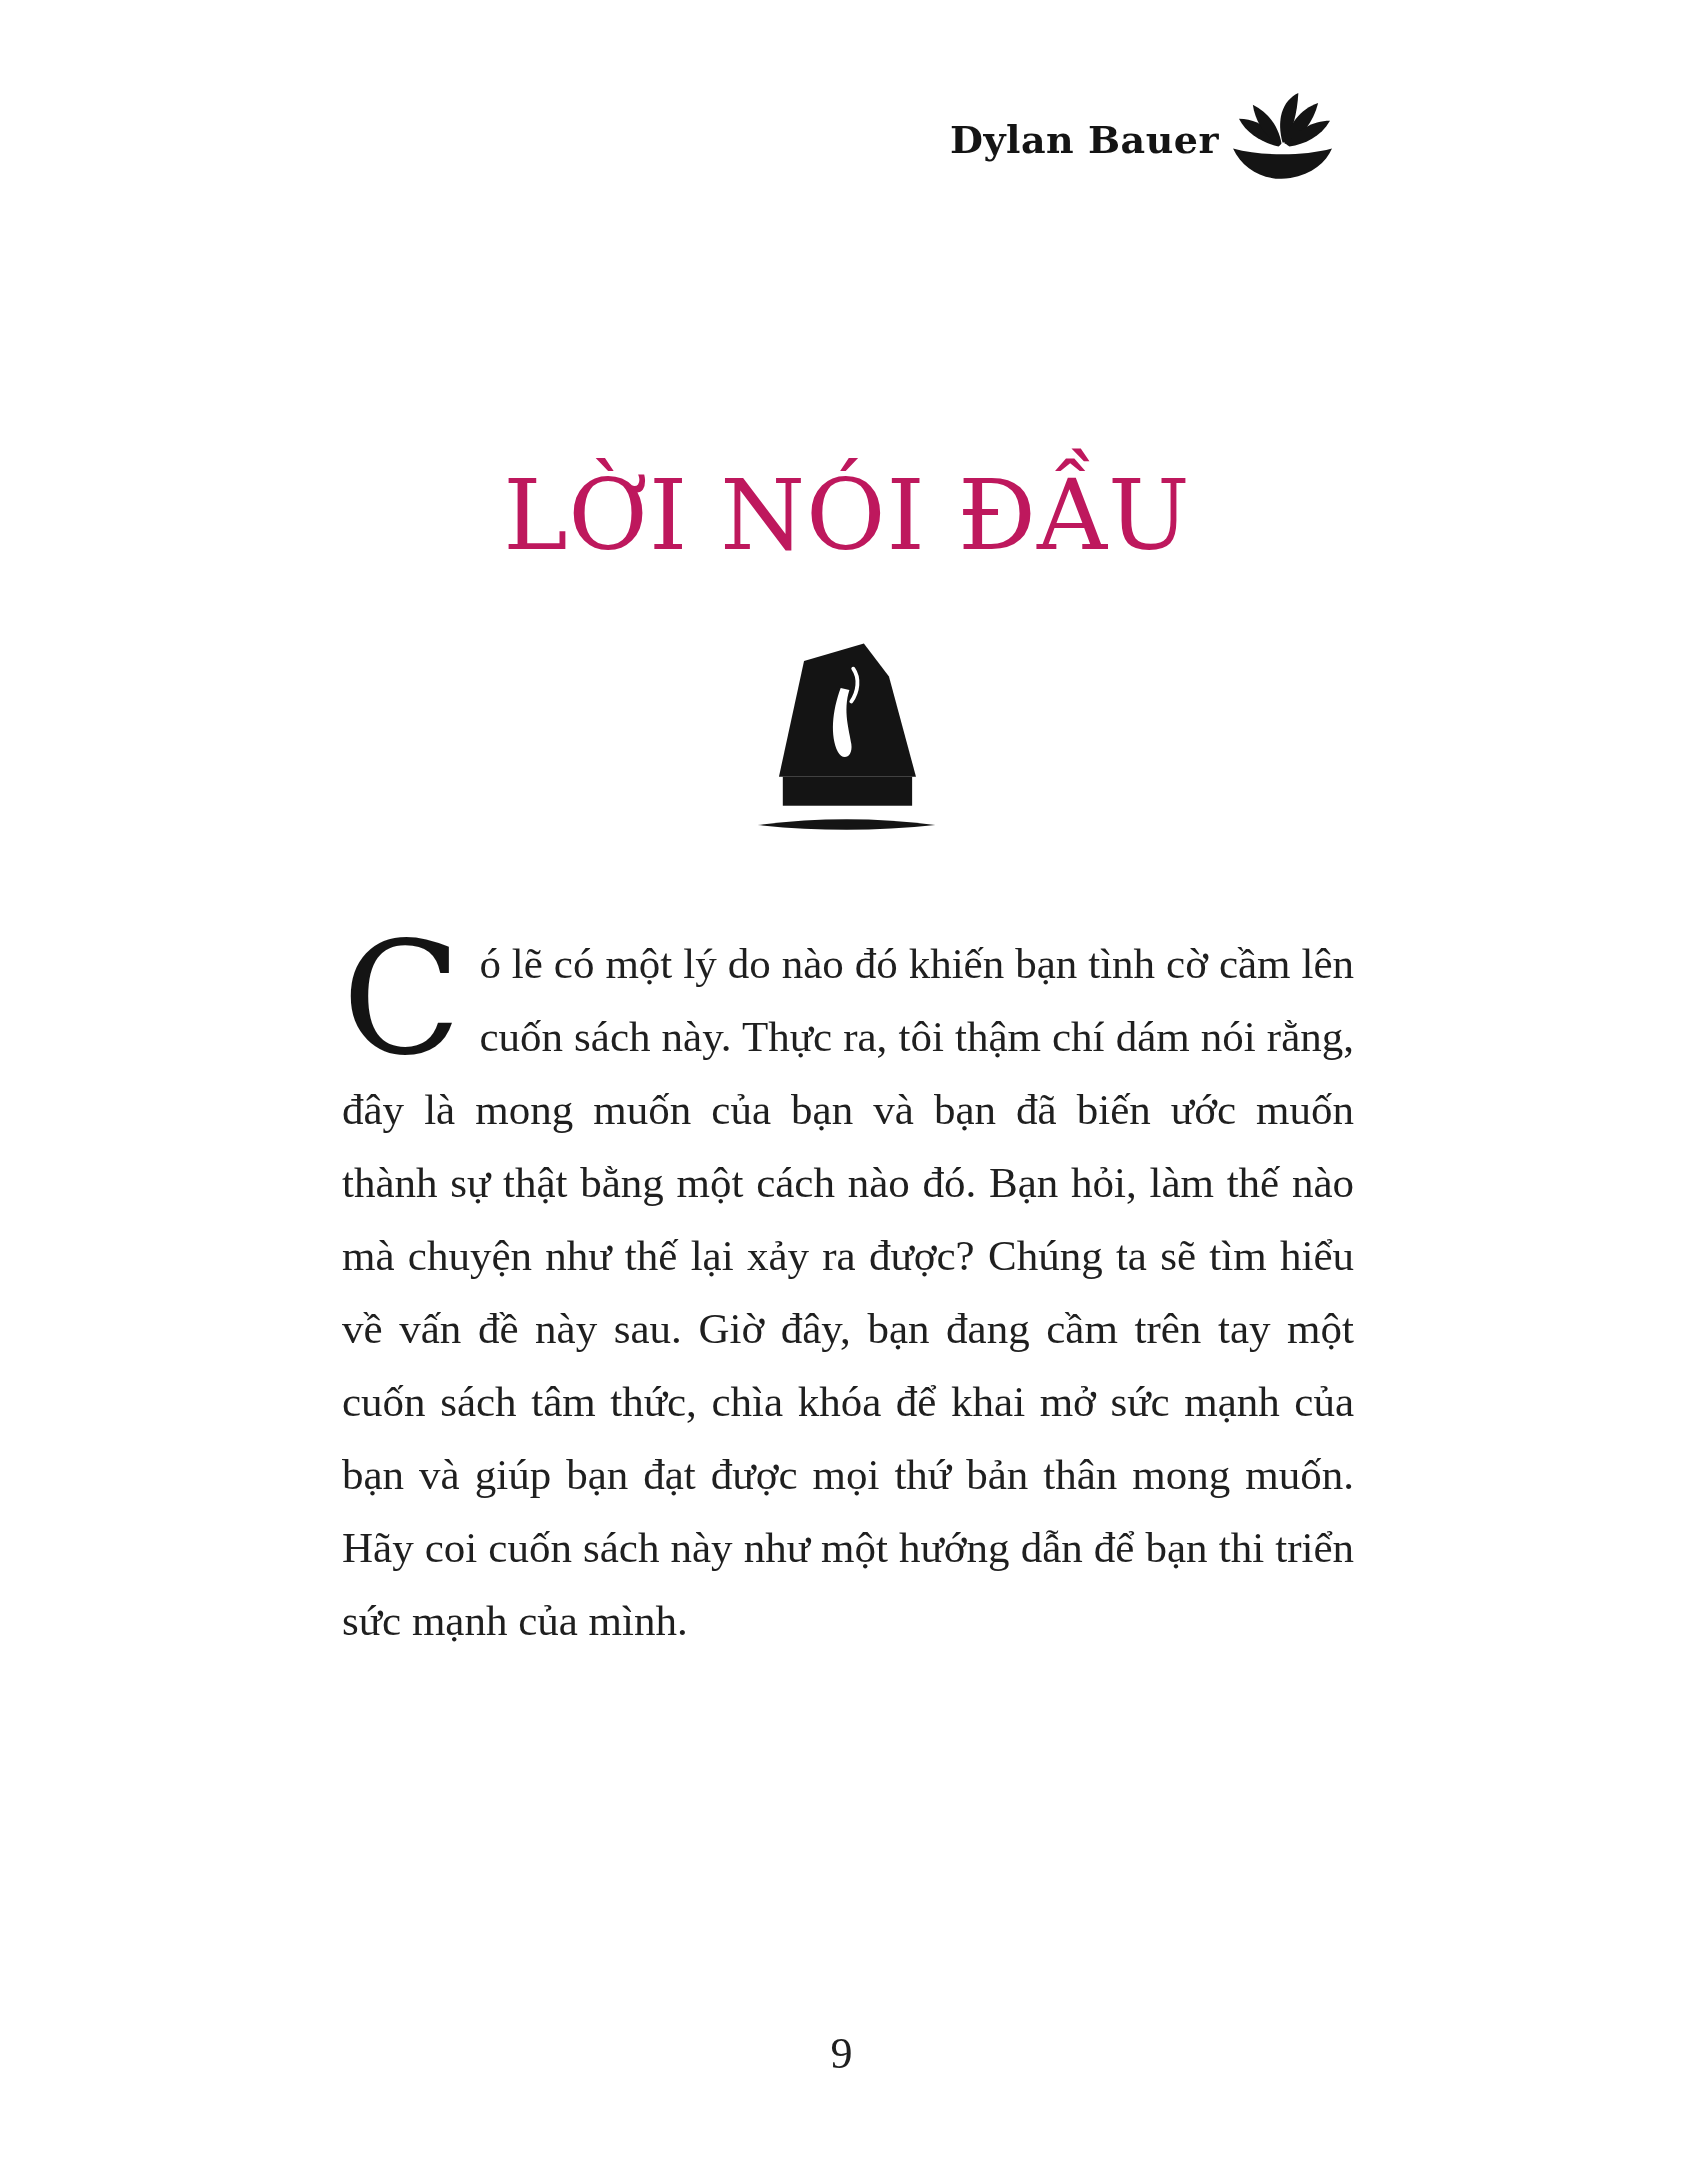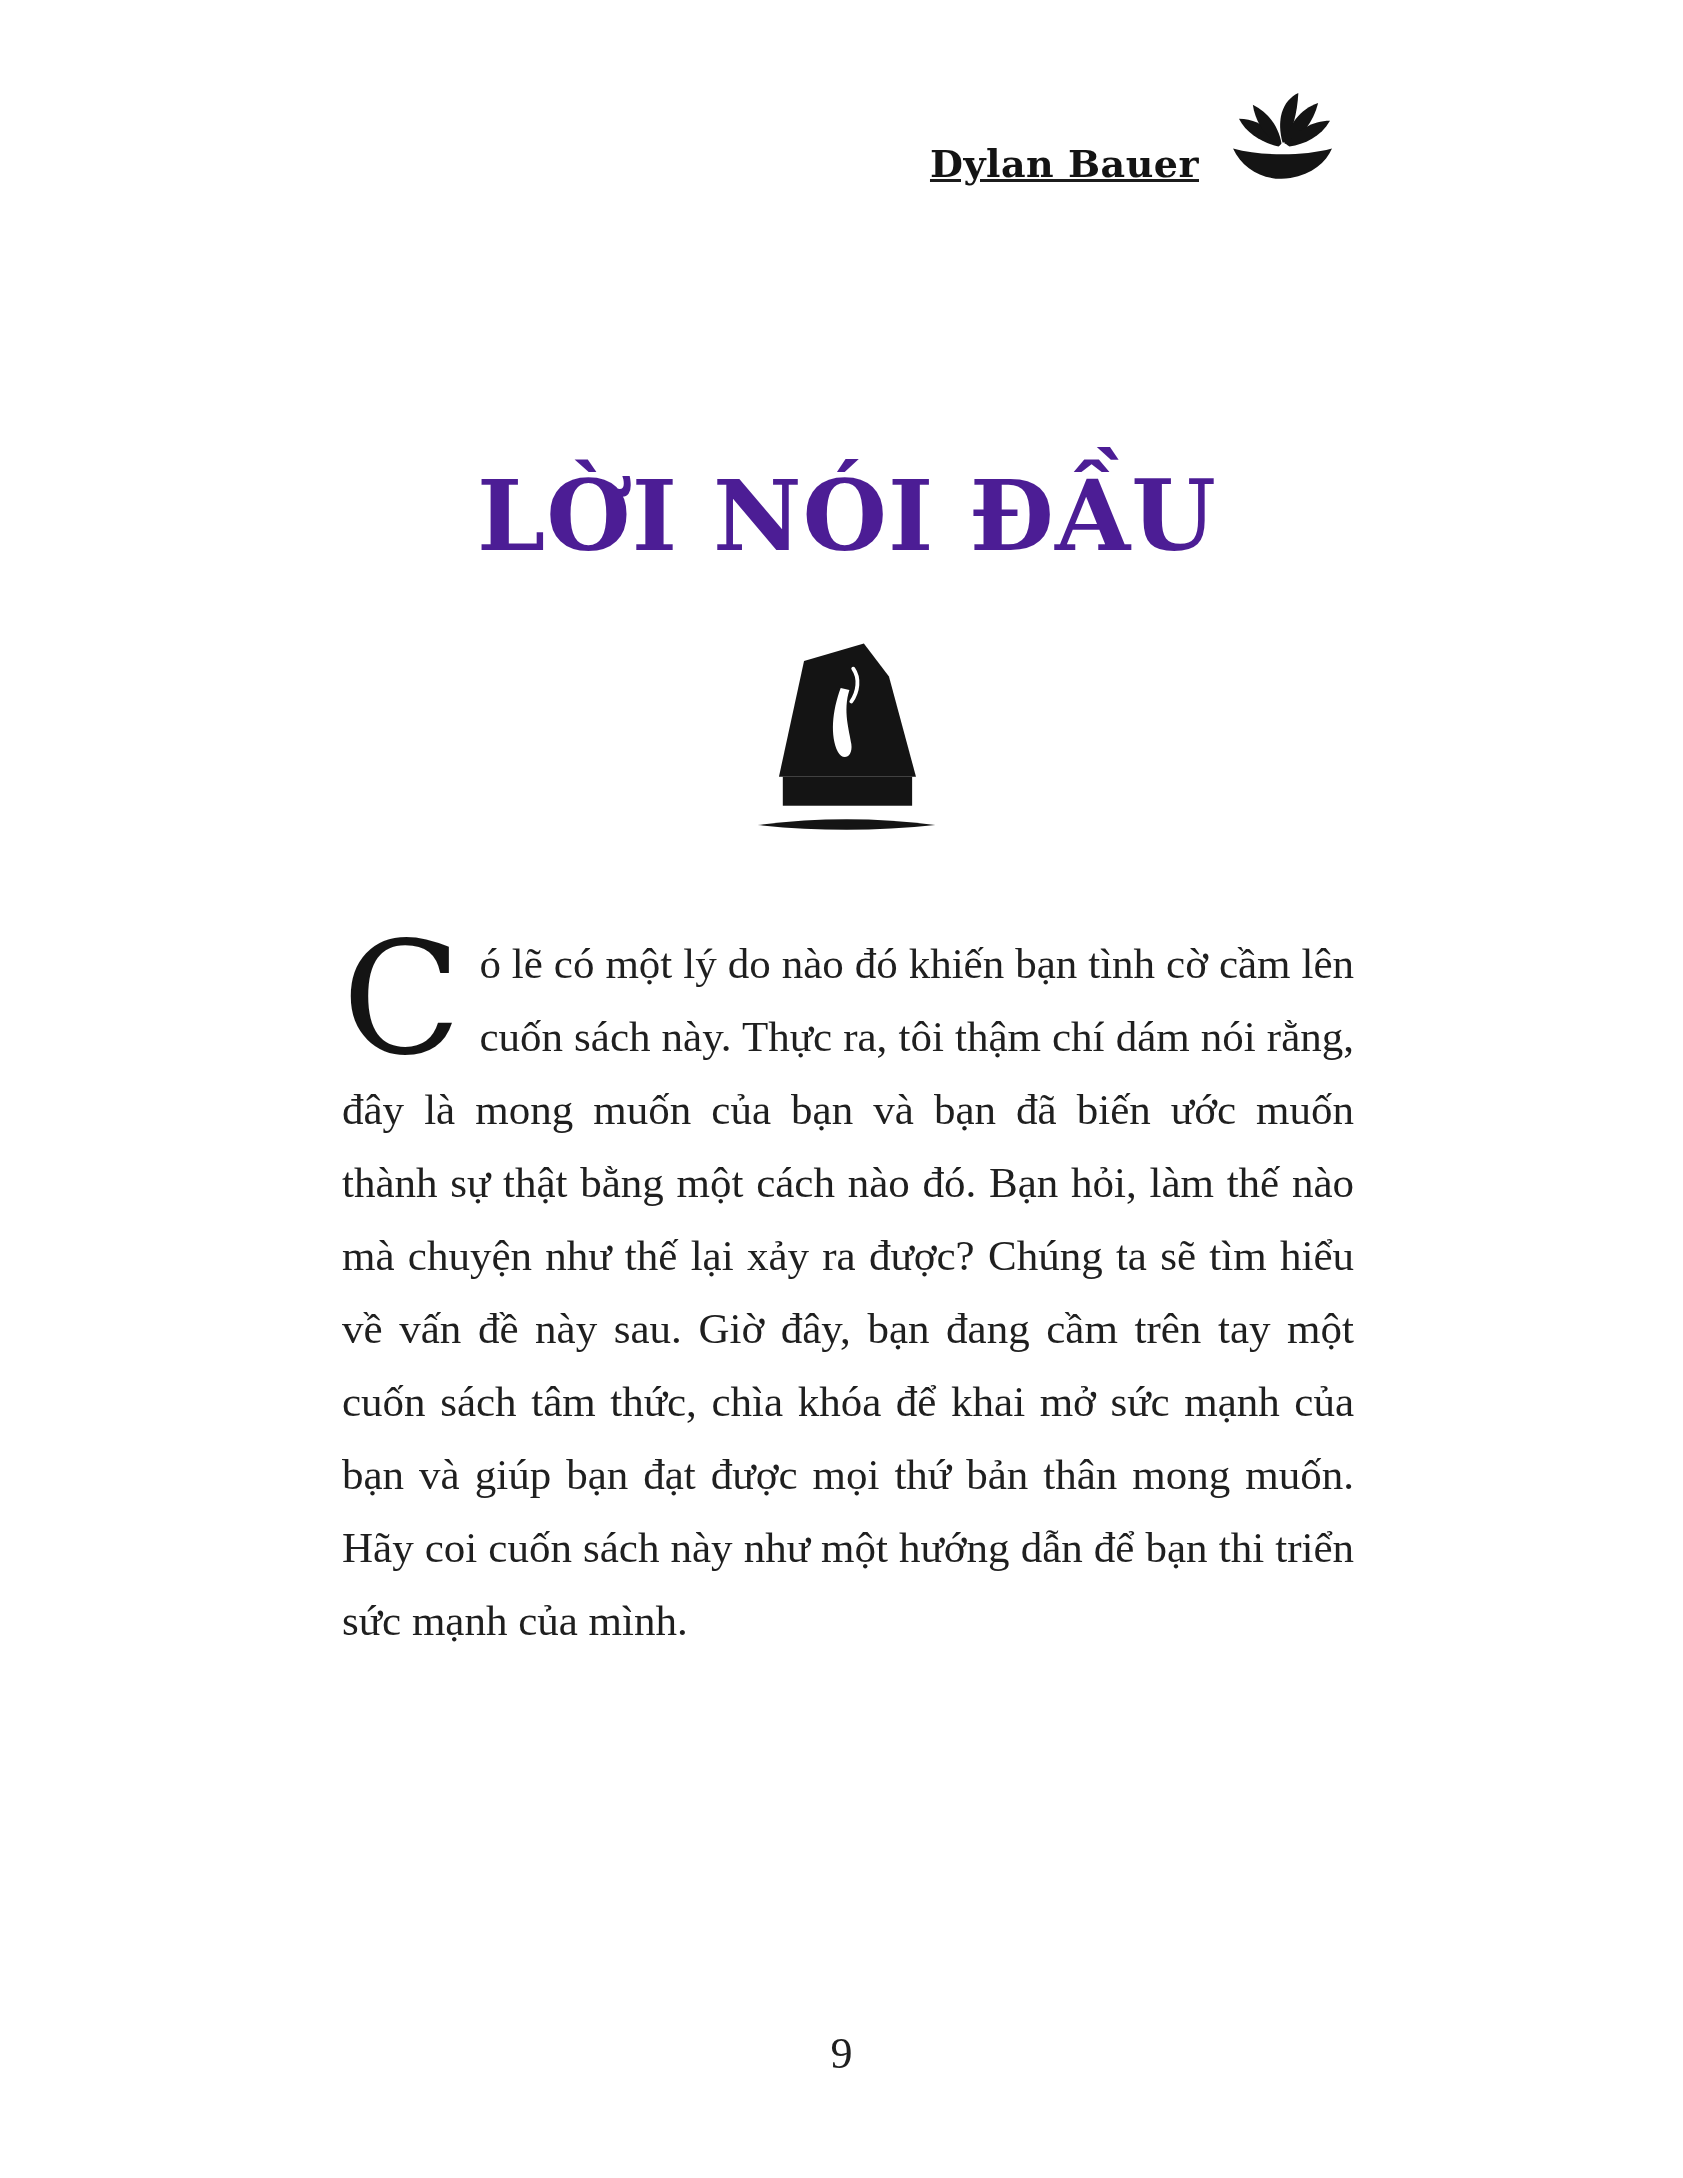--- a/index.html
+++ b/index.html
@@ -16,23 +16,22 @@
     font-family: "Liberation Serif", serif;
     color: #1c1c1c;
   }
 
   
   .header {
     position: absolute;
     top: 91px;
     right: 335px;
     display: flex;
-    align-items: flex-end;
-    gap: 20px;
-    text-decoration: underline;
+    align-items: flex-start;
+    gap: 0;
   }
   .author-name {
     font-family: "DejaVu Serif", serif;
     font-weight: 700;
     font-size: 38px;
     color: #141414;
     letter-spacing: 0.5px;
     padding-top: 26px;
   }
   .logo {
@@ -41,25 +40,25 @@
   }
 
   
   .chapter-title {
     position: absolute;
     top: 463px;
     left: 337px;
     width: 1020px;
     text-align: center;
     font-family: "DejaVu Serif", serif;
-    font-weight: 700;
+    font-weight: 400;
     font-size: 97px;
     line-height: 1.1;
     letter-spacing: 1px;
-    color: #4c1d95;
+    color: #be185d;
     white-space: nowrap;
   }
 
   
   .ornament {
     position: absolute;
     top: 639px;
     left: 750px;
     width: 193px;
     height: 208px;

